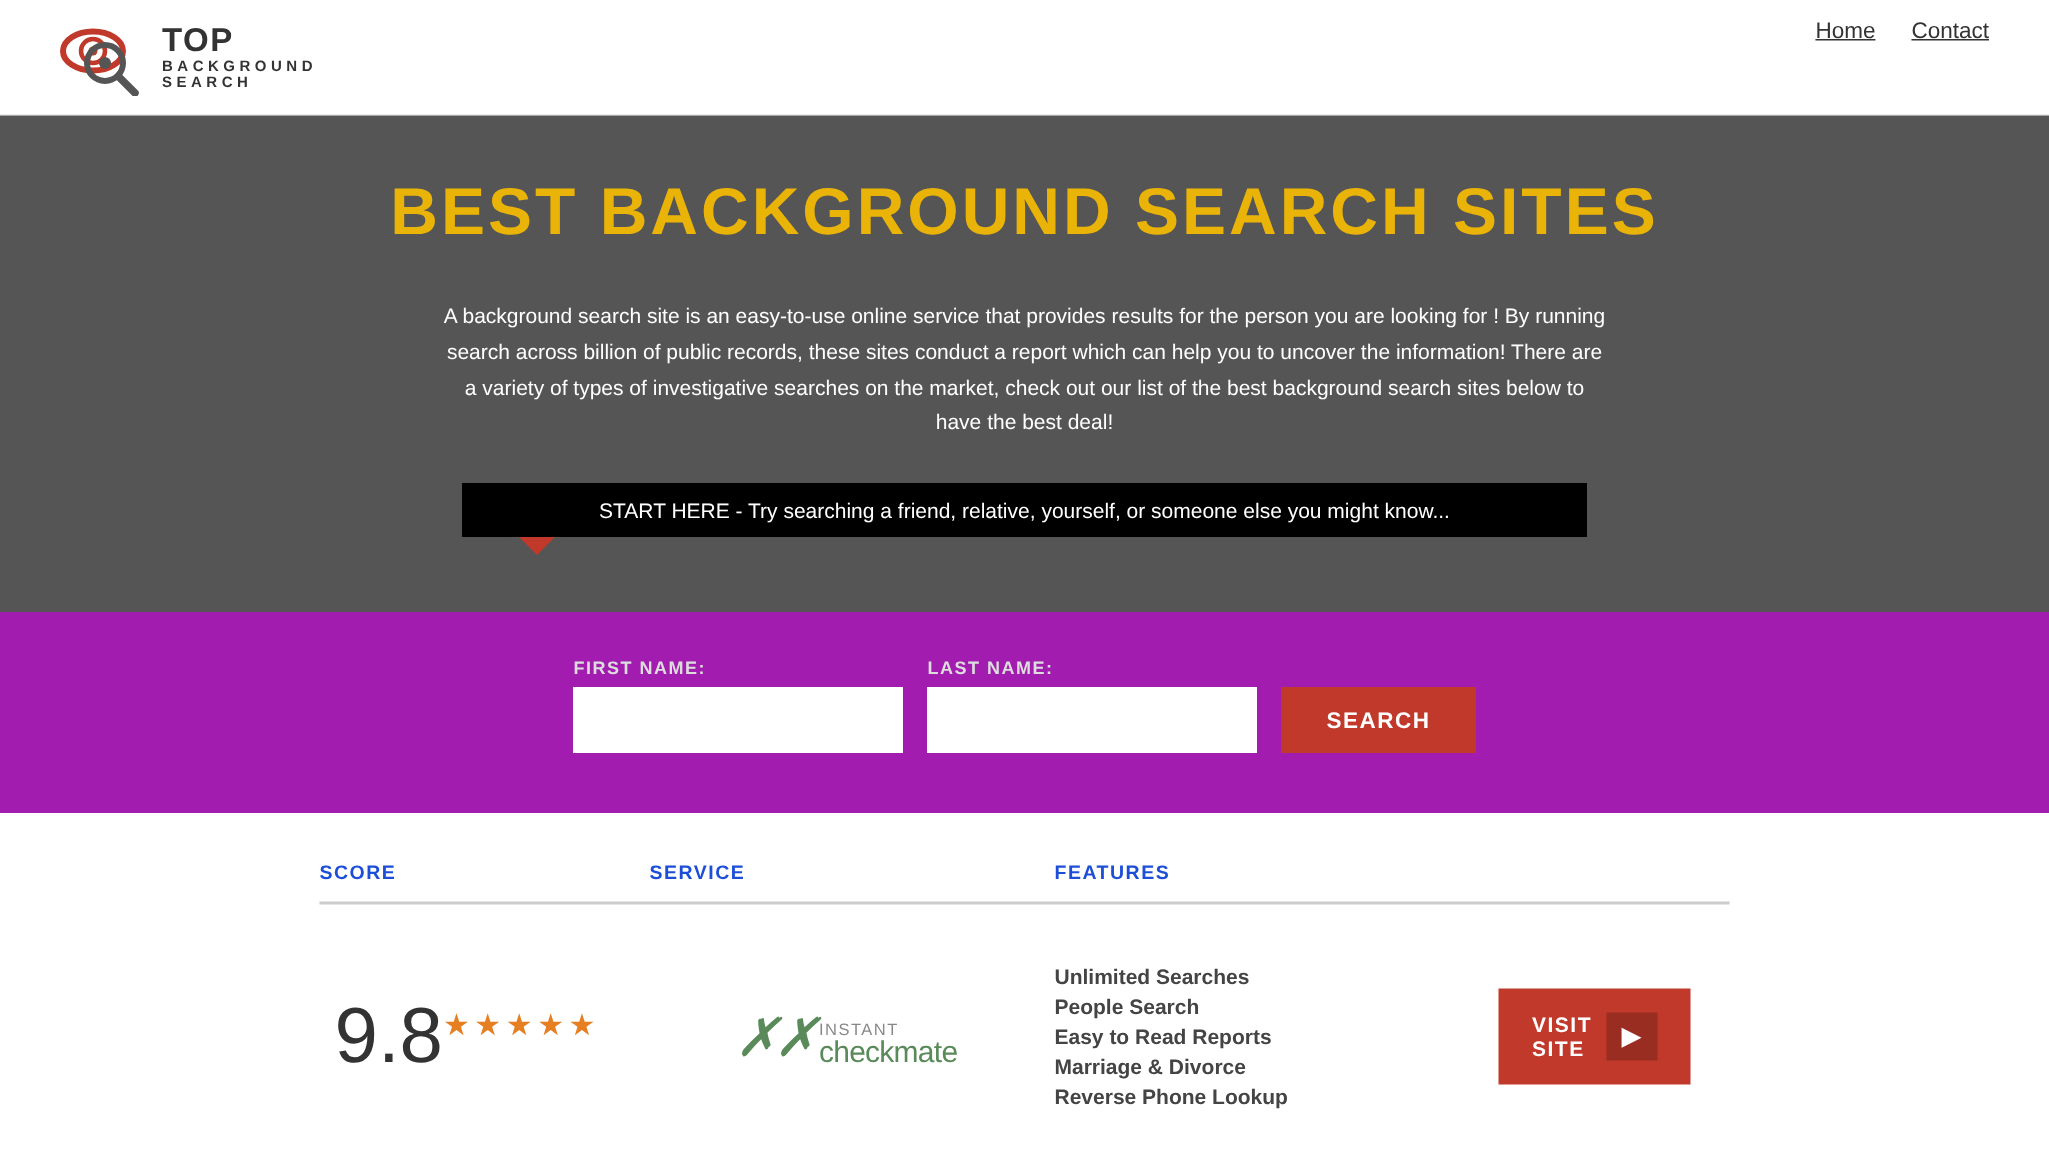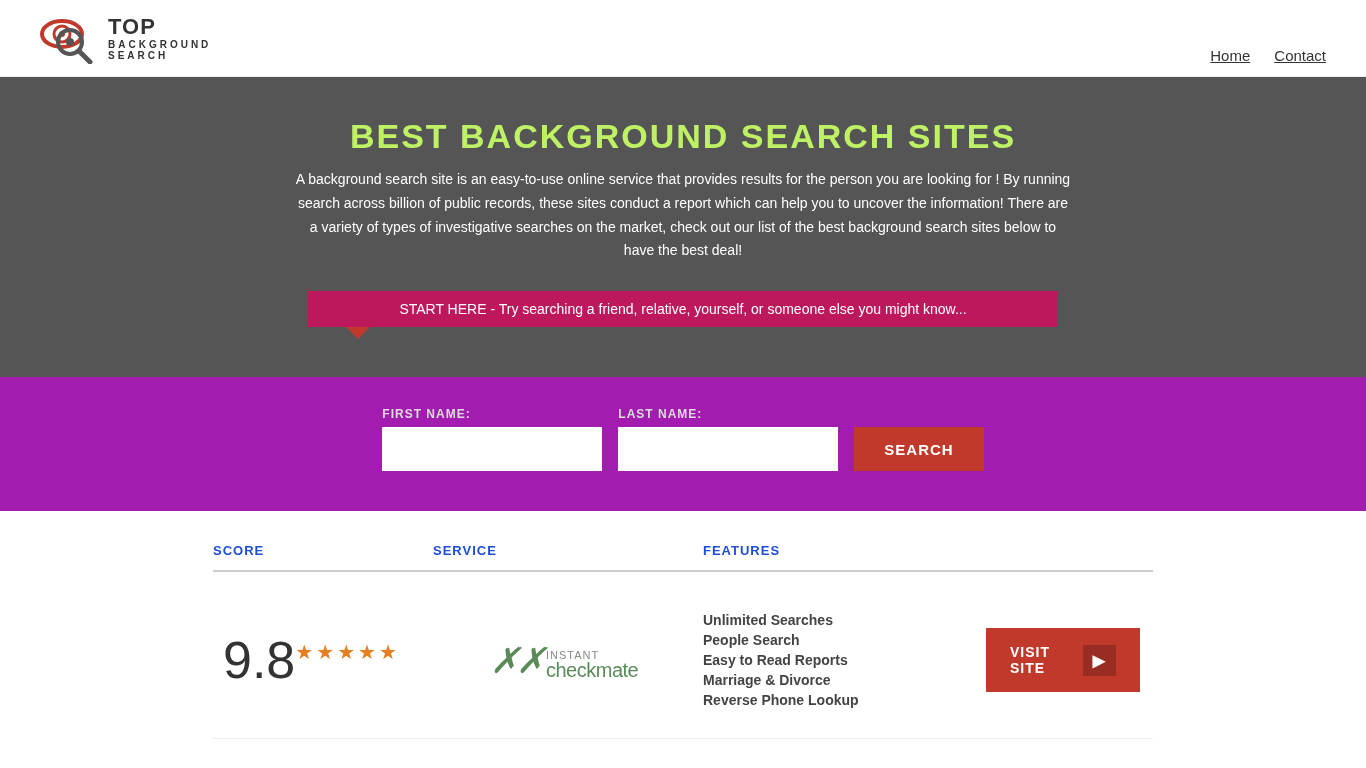--- a/index.html
+++ b/index.html
@@ -1,21 +1,21 @@
 <!DOCTYPE html>
 <html><head>
   <meta charset="utf-8">
   <style>
     * { margin: 0; padding: 0; box-sizing: border-box; }
     body { font-family: Arial, sans-serif; background: #fff; color: #333; }
 
     
     .header {
       display: flex;
-      align-items: flex-end;
+      align-items: flex-start;
       justify-content: space-between;
       padding: 12px 40px;
       background: #fff;
       border-bottom: 1px solid #eee;
     }
     .logo-area {
       display: flex;
       align-items: center;
       gap: 6px;
     }
@@ -47,36 +47,36 @@
     }
 
     
     .hero {
       background: #555;
       padding: 40px 20px 50px;
       text-align: center;
       color: #fff;
     }
     .hero h1 {
-      font-size: 34px;
+      font-size: 44px;
       font-weight: 900;
       letter-spacing: 2px;
-      margin-bottom: 12px;
-      color: #bef264;
+      margin-bottom: 32px;
+      color: #eab308;
     }
     .hero p {
       font-size: 14px;
       max-width: 780px;
       margin: 0 auto 28px;
       line-height: 1.7;
       color: #fff;
     }
 
     .callout-banner {
-      background: #be185d;
+      background: #000000;
       color: #fff;
       padding: 10px 20px;
       max-width: 750px;
       margin: 0 auto 0;
       font-size: 14px;
       position: relative;
     }
     .callout-banner::after {
       content: '';
       position: absolute;
@@ -202,21 +202,21 @@
       border: none;
       padding: 16px 24px;
       font-size: 14px;
       font-weight: 700;
       letter-spacing: 1px;
       cursor: pointer;
       display: flex;
       align-items: center;
       gap: 10px;
       text-decoration: none;
-      width: 154px;
+      width: 128px;
       justify-content: center;
     }
     .visit-btn .arrow {
       font-size: 16px;
       background: rgba(0,0,0,0.2);
       padding: 6px 10px;
     }
 
     
     .logo-svg-wrap {

